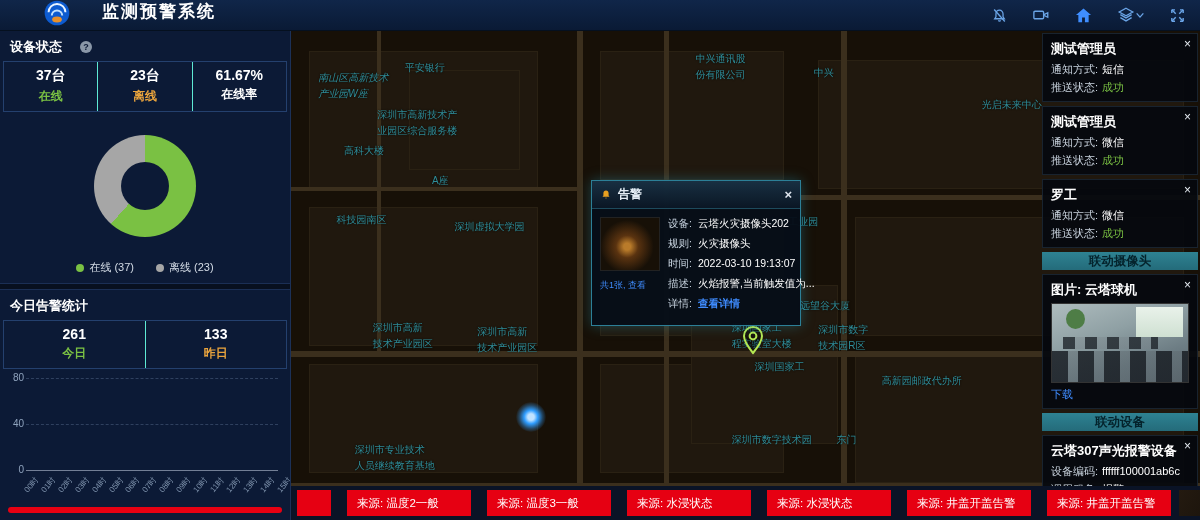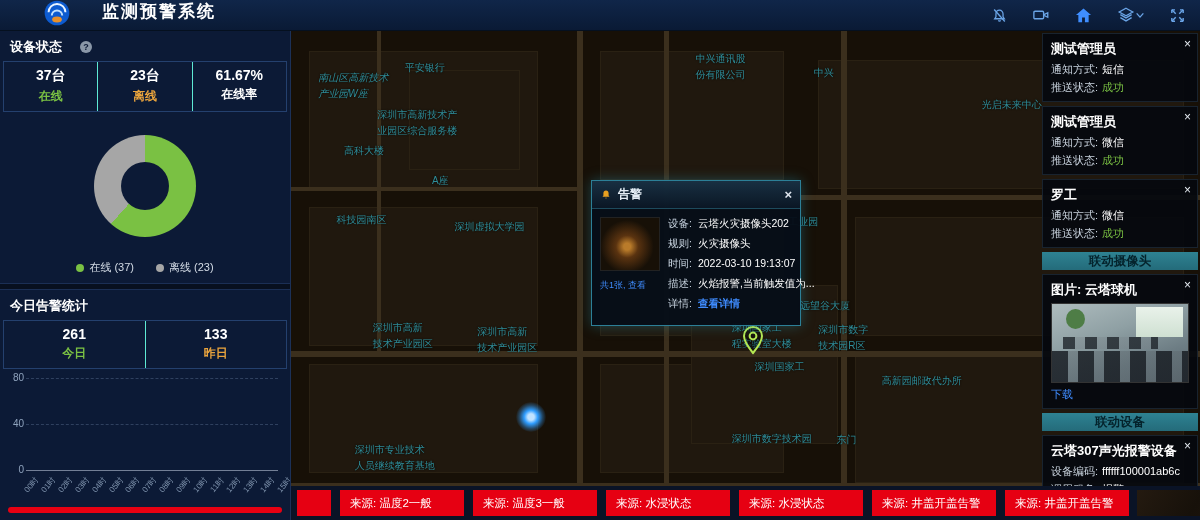--- a/index.html
+++ b/index.html
@@ -354,21 +354,21 @@
 技术产业园区</span>
           <span class="map-label" style="left: 20.5%; top: 60%;">深圳市高新
 技术产业园区</span>
           <span class="map-label" style="left: 56%; top: 54.5%;">远望谷大厦</span>
           <span class="map-label" style="left: 51%; top: 67%;">深圳国家工</span>
           <span class="map-label" style="left: 48.5%; top: 59%;">深圳国家工
 程实验室大楼</span>
           <span class="map-label" style="left: 58%; top: 59.5%;">深圳市数字
 技术园R区</span>
           <span class="map-label" style="left: 65%; top: 70%;">高新园邮政代办所</span>
-          <span class="map-label" style="left: 48.5%; top: 82%; font-family: Liberation Mono, monospace;">深圳市数字技术园</span>
+          <span class="map-label" style="left: 48.5%; top: 82%;">深圳市数字技术园</span>
           <span class="map-label" style="left: 60%; top: 82%;">东门</span>
           <span class="map-label" style="left: 7%; top: 84%;">深圳市专业技术
 人员继续教育基地</span>
         </div>
       <div>
           <div class="marker-dot" style="left: 26.4%; top: 79%;"></div>
           <div class="marker-pin" style="left: 50.8%; top: 67%;"><svg viewBox="0 0 24 30" width="24" height="30" fill="none" stroke="#b5e853" stroke-width="2">
               <path d="M12 2 C6.8 2 3 6 3 11 c0 6 9 17 9 17 s9-11 9-17 C21 6 17.2 2 12 2 Z" fill="rgba(0,0,0,.25)"></path>
               <circle cx="12" cy="11" r="3.4"></circle>
             </svg></div>
@@ -451,21 +451,21 @@
             <div class="r-card">
               <span class="card-x">×</span>
               <div class="card-name">云塔307声光报警设备</div>
               <div class="card-row"><span class="card-lab">设备编码:</span><span class="card-val">ffffff100001ab6c</span></div>
               <div class="card-row"><span class="card-lab">调用服务:</span><span class="card-val">报警</span></div>
             </div>
           </div>
       </div>
 
       <div class="bottom-bar">
-        <div style="display:flex;gap:9px;align-items:center;">
+        <div style="display:flex;gap:16px;align-items:center;">
             <div class="chip chip-empty"></div>
             <div class="chip">来源: 温度2一般</div>
             <div class="chip">来源: 温度3一般</div>
             <div class="chip">来源: 水浸状态</div>
             <div class="chip">来源: 水浸状态</div>
             <div class="chip">来源: 井盖开盖告警</div>
             <div class="chip">来源: 井盖开盖告警</div>
           </div>
         <div class="thumb-dark"></div>
 

